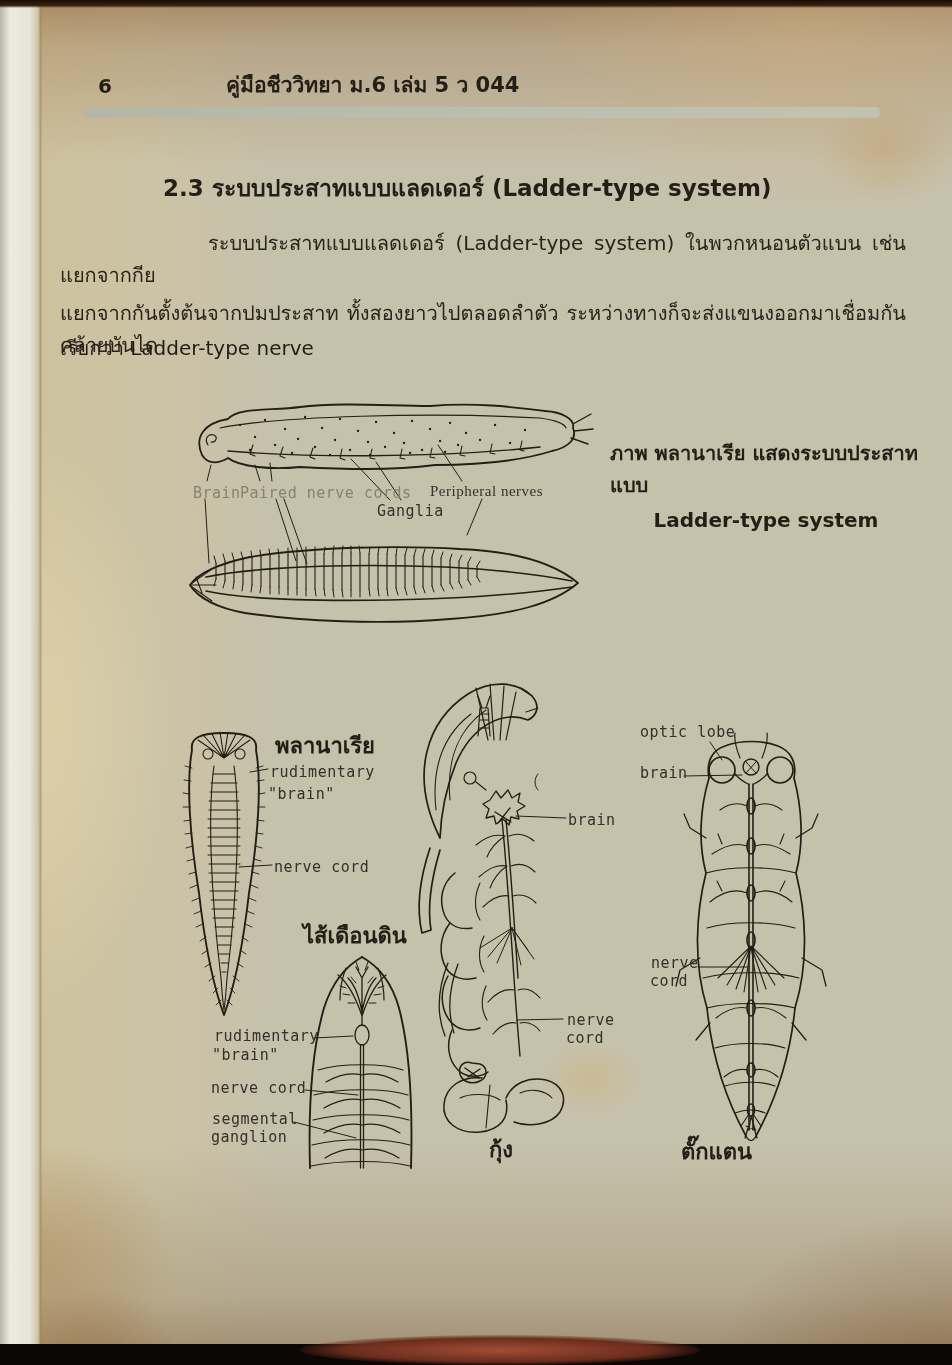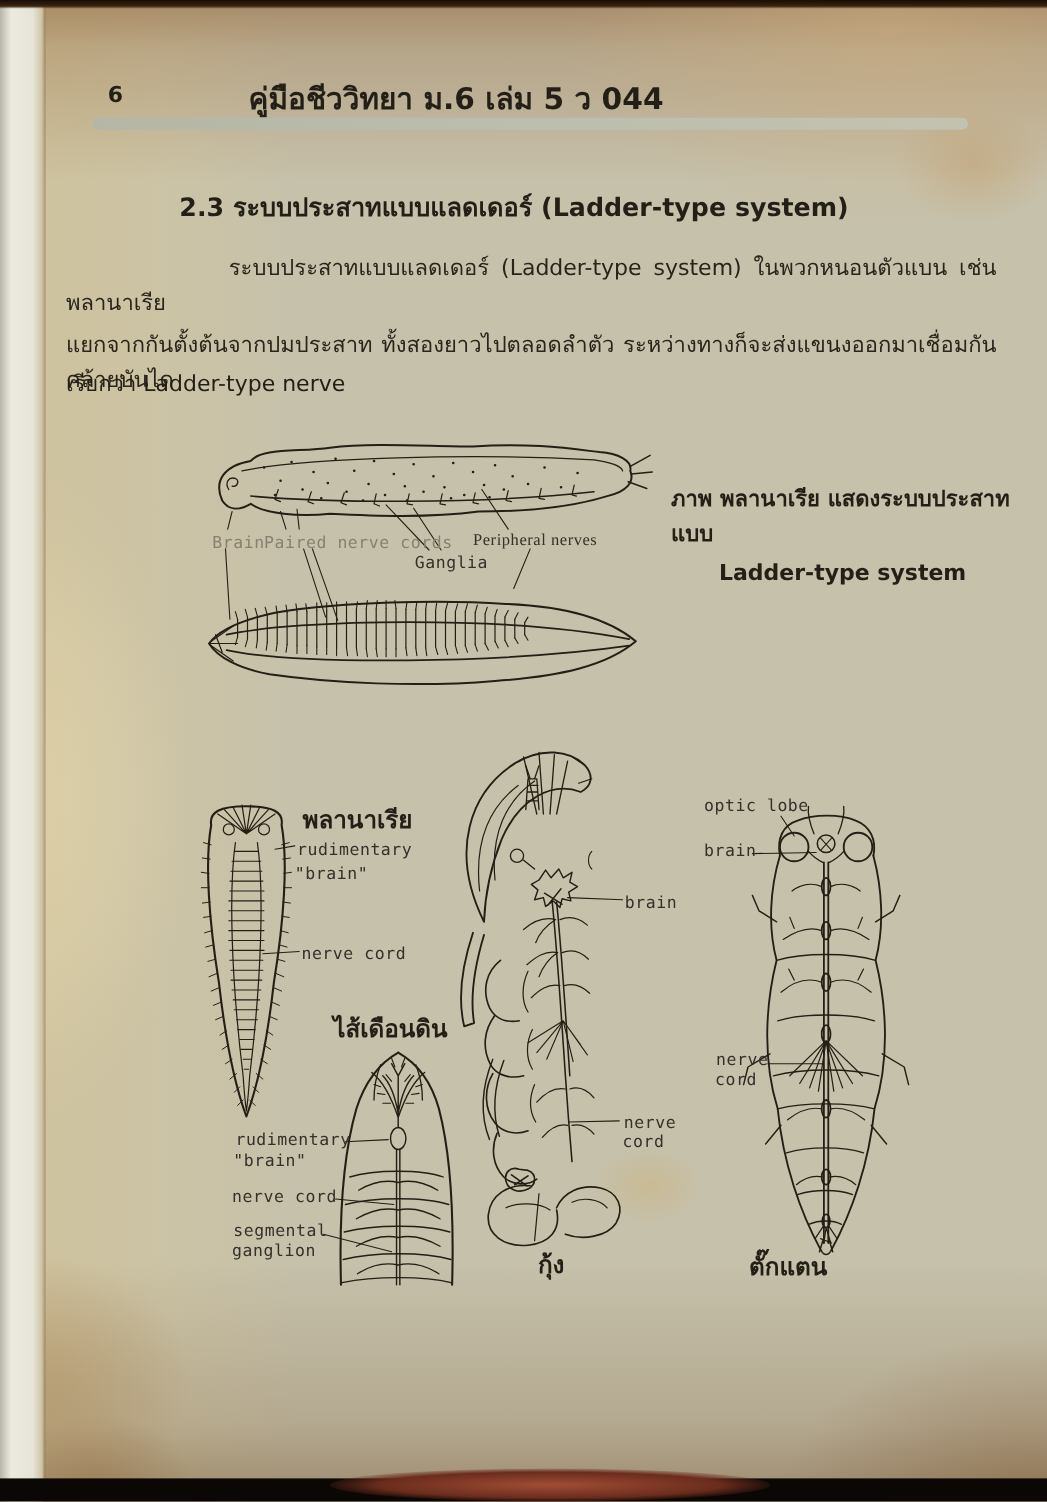--- a/index.html
+++ b/index.html
@@ -42,26 +42,26 @@
     background:linear-gradient(90deg,#b2b6a8,#bcc0b2 55%,#c2c5b6);opacity:.85;}
   svg{position:absolute;overflow:visible;}
   .ink{stroke:#241e14;fill:none;stroke-linecap:round;stroke-linejoin:round;}
 </style>
 </head>
 <body>
 
 <div class="page">
 
   <div class="txt b" style="left:98px;top:74px;font-size:20px;">6</div>
-  <div class="txt thai b" style="left:226px;top:68px;font-size:27px;">คู่มือชีววิทยา ม.6 เล่ม 5 ว 044</div>
+  <div class="txt thai b" style="left:226px;top:68px;font-size:21px;">คู่มือชีววิทยา ม.6 เล่ม 5 ว 044</div>
   <div class="rule"></div>
 
   <div class="txt thai b" style="left:163px;top:170px;font-size:23px;">2.3 ระบบประสาทแบบแลดเดอร์ (Ladder-type system)</div>
 
-  <div class="para-line thai" style="top:227px;text-indent:148px;">ระบบประสาทแบบแลดเดอร์ (Ladder-type system) ในพวกหนอนตัวแบน เช่น พลานาเรีย</div>
+  <div class="para-line thai" style="top:227px;text-indent:148px;">ระบบประสาทแบบแลดเดอร์ (Ladder-type system) ในพวกหนอนตัวแบน เช่น แยกจากกีย</div>
   <div class="para-line thai" style="top:297px;">แยกจากกันตั้งต้นจากปมประสาท ทั้งสองยาวไปตลอดลำตัว ระหว่างทางก็จะส่งแขนงออกมาเชื่อมกันคล้ายบันได</div>
   <div class="txt thai" style="left:60px;top:332px;font-size:20px;">เรียกว่า Ladder-type nerve</div>
 
   <svg style="left:180px;top:395px" width="400" height="238" viewBox="0 0 400 238">
 
     <g class="ink" stroke-width="1.8">
       <path d="M22 60 C14 42 24 28 48 24 C58 12 92 16 120 12 C160 7 210 11 250 11 C300 7 340 13 365 16 C382 17 395 24 393 33 C397 43 390 52 372 56 C340 66 300 70 255 70 C210 76 160 74 120 72 C92 75 60 72 48 63 C36 70 27 68 22 60 Z"></path>
       <path d="M393 29 L411 19 M394 36 L413 34 M391 43 L408 49" stroke-width="1.4"></path>
       <path d="M28 50 C24 44 28 38 34 40 C38 42 36 48 31 47" stroke-width="1.2"></path>
       <path d="M40 33 C100 21 250 17 360 23 C375 25 385 29 386 33" stroke-width="1.2"></path>

